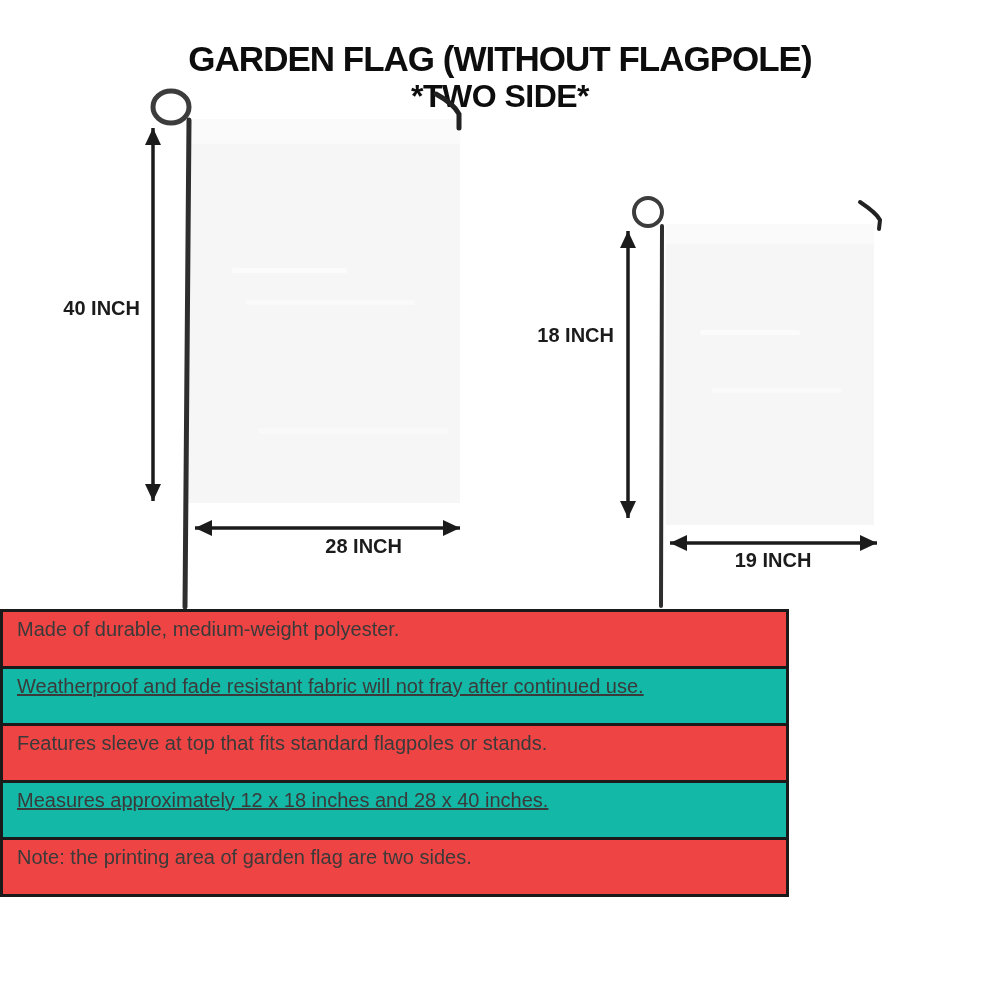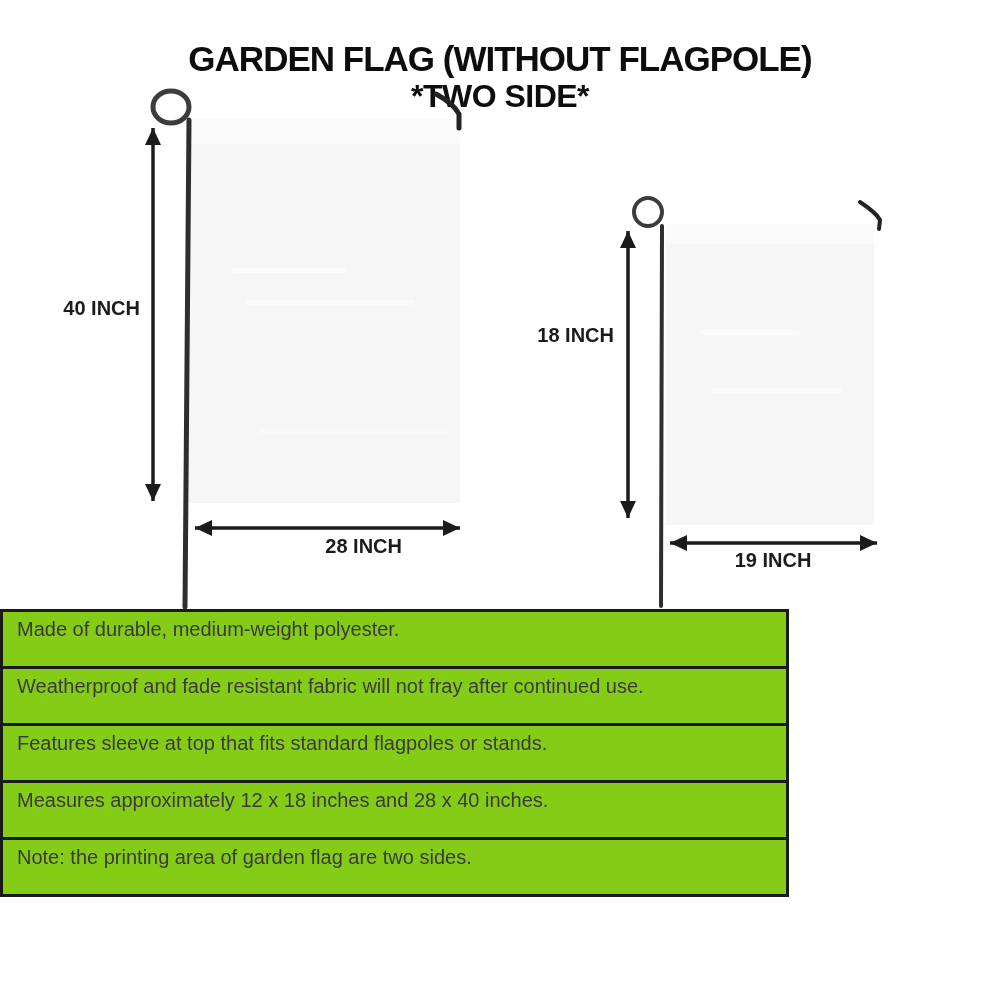--- a/index.html
+++ b/index.html
@@ -28,22 +28,22 @@
   .features-table{
     position:absolute;left:0;top:609px;width:783px;
     border:3px solid #1a1a1a;background:#fff;
   }
   .feature-row{
     height:50px;padding:4px 14px 0 14px;
     border-bottom:3px solid #1a1a1a;
     font-size:20px;line-height:27px;color:#3a3a3a;
   }
   .feature-row:last-child{border-bottom:none;}
-  .feature-row.shaded{background:#84cc16;}
-  .feature-row.plain{background:#84cc16;}
+  .feature-row.shaded{background:#ef4444;}
+  .feature-row.plain{background:#14b8a6;text-decoration:underline;}
 </style>
 </head>
 <body>
 
 <div class="canvas">
 
   <div class="title-block">
     <div class="title-line1">GARDEN FLAG (WITHOUT FLAGPOLE)</div>
     <div class="title-line2">*TWO SIDE*</div>
   </div>

